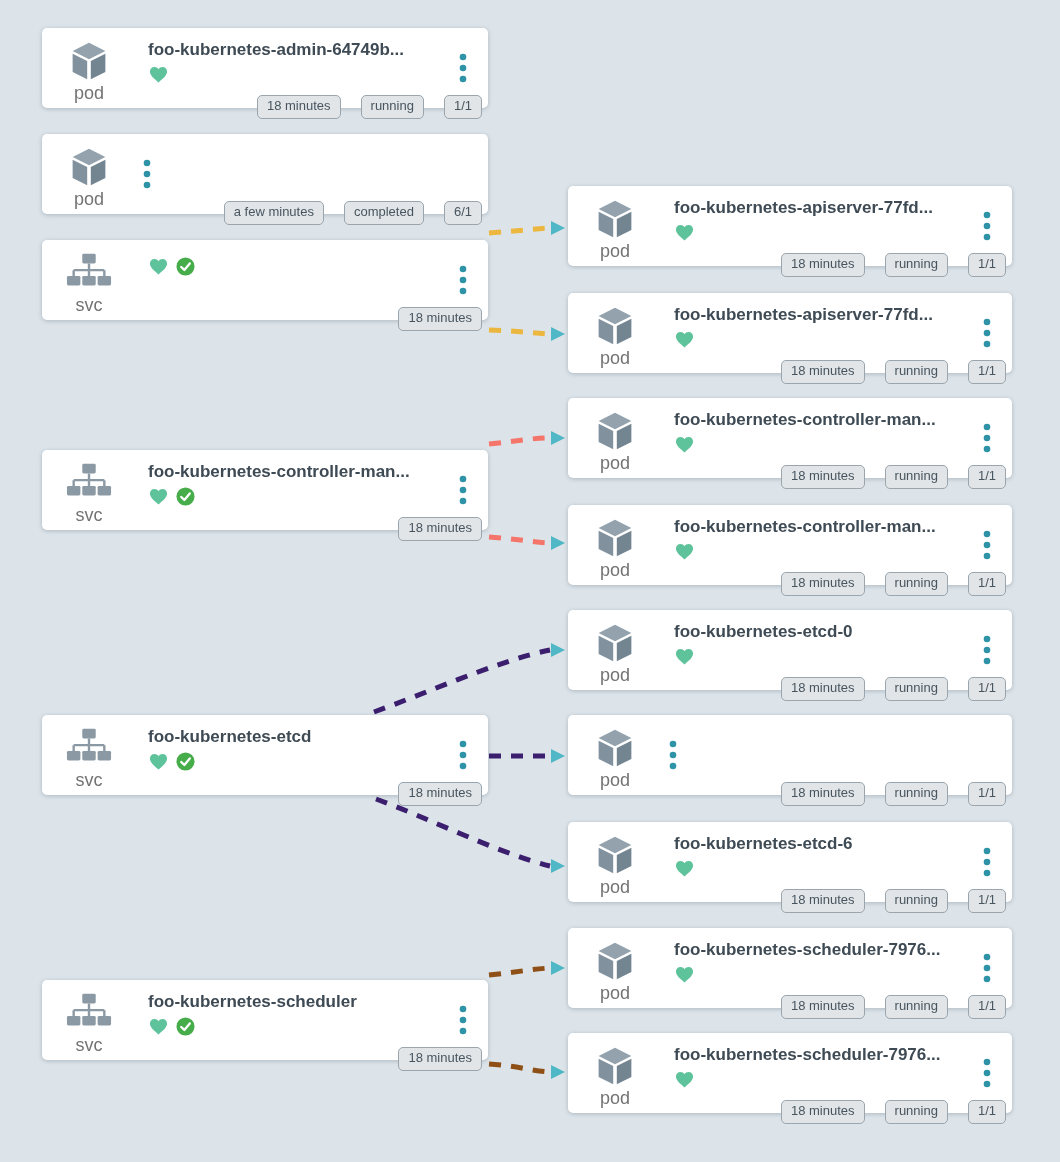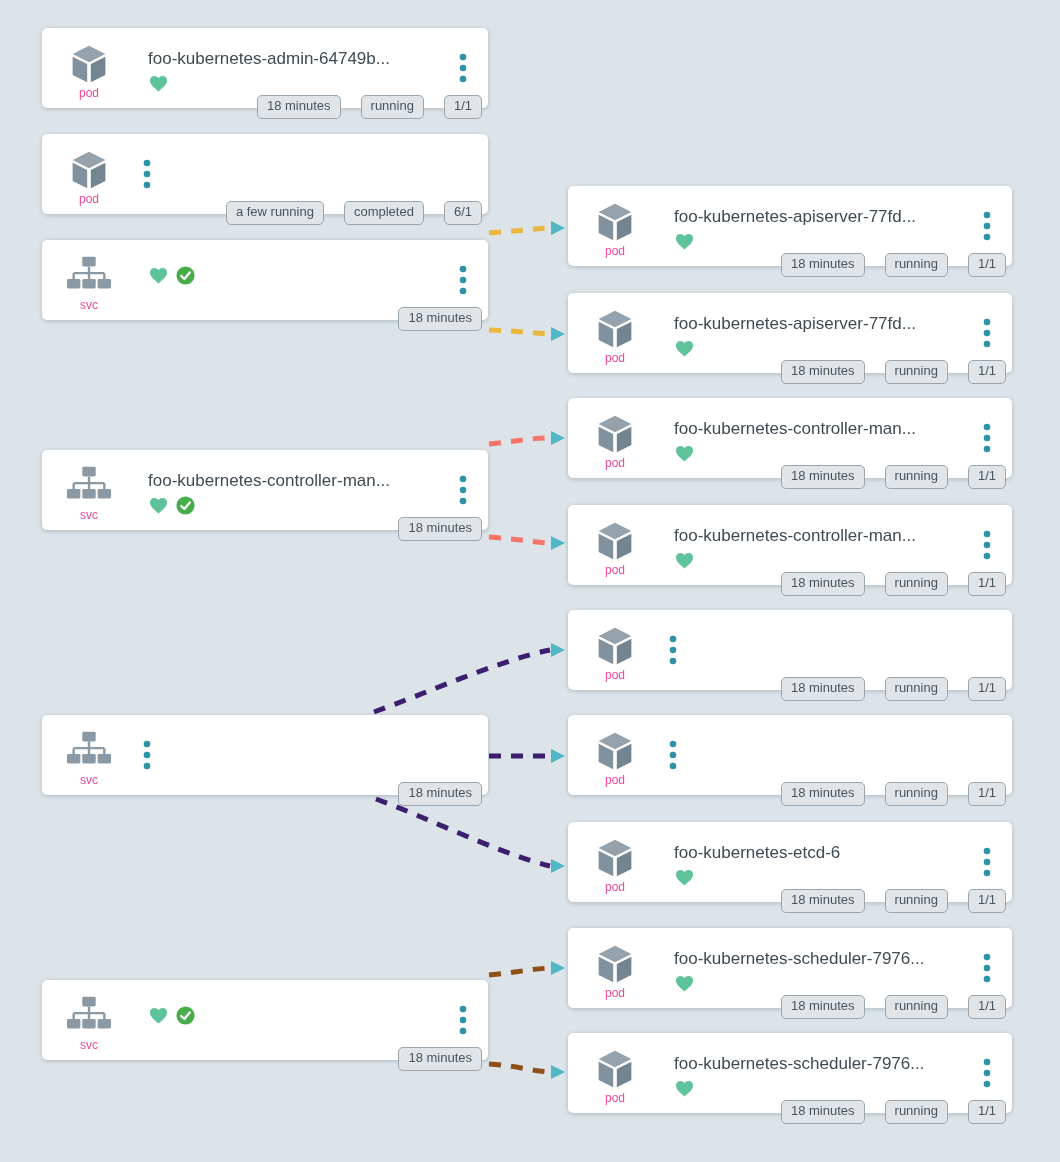--- a/index.html
+++ b/index.html
@@ -23,22 +23,22 @@
     background:#ffffff; border-radius:5px;
     box-shadow:0 1px 4px rgba(55,70,80,.28);
     display:flex;
   }
   .icon-col {
     width:94px; flex:none;
     display:flex; flex-direction:column; align-items:center; justify-content:center;
     gap:3px; padding-top:6px;
   }
   .type-icon { width:46px; height:40px; }
-  .type-label { font-size:12px; color:#ec4899; line-height:1; }
-  .content { flex:1; min-width:0; padding:21px 4px 0 12px; }
+  .type-label { font-size:18px; color:#737373; line-height:1; }
+  .content { flex:1; min-width:0; padding:12px 4px 0 12px;font-weight:bold; }
   .title {
     font-size:17px; color:#3e4a54;
     white-space:nowrap; overflow:hidden; text-overflow:clip;
   }
   .health { margin-top:5px; display:flex; align-items:center; gap:7px; }
   .heart { width:21px; height:19px; fill:#5ec39b; }
   .check { width:19px; height:19px; }
   .check-circle { fill:#47ad4b; }
   .kebab {
     width:10px; height:30px; flex:none;
@@ -138,21 +138,21 @@
   <div class="icon-col">
     <svg class="type-icon">
         <use href="#sym-pod"></use>
       </svg>
     <span class="type-label">pod</span>
   </div>
   <svg class="kebab" viewBox="0 0 10 30">
       <use href="#sym-kebab"></use>
     </svg>
   <div class="badges">
-    <span class="badge">a few running</span>
+    <span class="badge">a few minutes</span>
     <span class="badge">completed</span>
     <span class="badge">6/1</span>
   </div>
 </div>
 
 <div class="card" style="left:42px; top:240px; width:446px;">
   <div class="icon-col">
     <svg class="type-icon">
         <use href="#sym-svc"></use>
       </svg>
@@ -202,53 +202,65 @@
   </div>
 </div>
 
 <div class="card" style="left:42px; top:715px; width:446px;">
   <div class="icon-col">
     <svg class="type-icon">
         <use href="#sym-svc"></use>
       </svg>
     <span class="type-label">svc</span>
   </div>
-  <svg class="kebab" viewBox="0 0 10 30">
-      <use href="#sym-kebab"></use>
-    </svg>
-  <div class="badges">
-    <span class="badge">18 minutes</span>
-  </div>
-</div>
-
-<div class="card" style="left:42px; top:980px; width:446px;">
-  <div class="icon-col">
-    <svg class="type-icon">
-        <use href="#sym-svc"></use>
-      </svg>
-    <span class="type-label">svc</span>
-  </div>
-  <div class="content">
+  <div class="content">
+    <div class="title">foo-kubernetes-etcd</div>
     <div class="health">
       <svg class="heart">
           <use href="#sym-heart"></use>
         </svg>
       <svg class="check">
           <use href="#sym-check"></use>
         </svg>
     </div>
   </div>
   <svg class="kebab" viewBox="0 0 10 30">
       <use href="#sym-kebab"></use>
     </svg>
   <div class="badges">
     <span class="badge">18 minutes</span>
   </div>
 </div>
 
+<div class="card" style="left:42px; top:980px; width:446px;">
+  <div class="icon-col">
+    <svg class="type-icon">
+        <use href="#sym-svc"></use>
+      </svg>
+    <span class="type-label">svc</span>
+  </div>
+  <div class="content">
+    <div class="title">foo-kubernetes-scheduler</div>
+    <div class="health">
+      <svg class="heart">
+          <use href="#sym-heart"></use>
+        </svg>
+      <svg class="check">
+          <use href="#sym-check"></use>
+        </svg>
+    </div>
+  </div>
+  <svg class="kebab" viewBox="0 0 10 30">
+      <use href="#sym-kebab"></use>
+    </svg>
+  <div class="badges">
+    <span class="badge">18 minutes</span>
+  </div>
+</div>
+
 <div class="card" style="left:568px; top:186px; width:444px;">
   <div class="icon-col">
     <svg class="type-icon">
         <use href="#sym-pod"></use>
       </svg>
     <span class="type-label">pod</span>
   </div>
   <div class="content">
     <div class="title">foo-kubernetes-apiserver-77fd...</div>
     <div class="health">
@@ -342,20 +354,28 @@
   </div>
 </div>
 
 <div class="card" style="left:568px; top:610px; width:444px;">
   <div class="icon-col">
     <svg class="type-icon">
         <use href="#sym-pod"></use>
       </svg>
     <span class="type-label">pod</span>
   </div>
+  <div class="content">
+    <div class="title">foo-kubernetes-etcd-0</div>
+    <div class="health">
+      <svg class="heart">
+          <use href="#sym-heart"></use>
+        </svg>
+    </div>
+  </div>
   <svg class="kebab" viewBox="0 0 10 30">
       <use href="#sym-kebab"></use>
     </svg>
   <div class="badges">
     <span class="badge">18 minutes</span>
     <span class="badge">running</span>
     <span class="badge">1/1</span>
   </div>
 </div>
 

